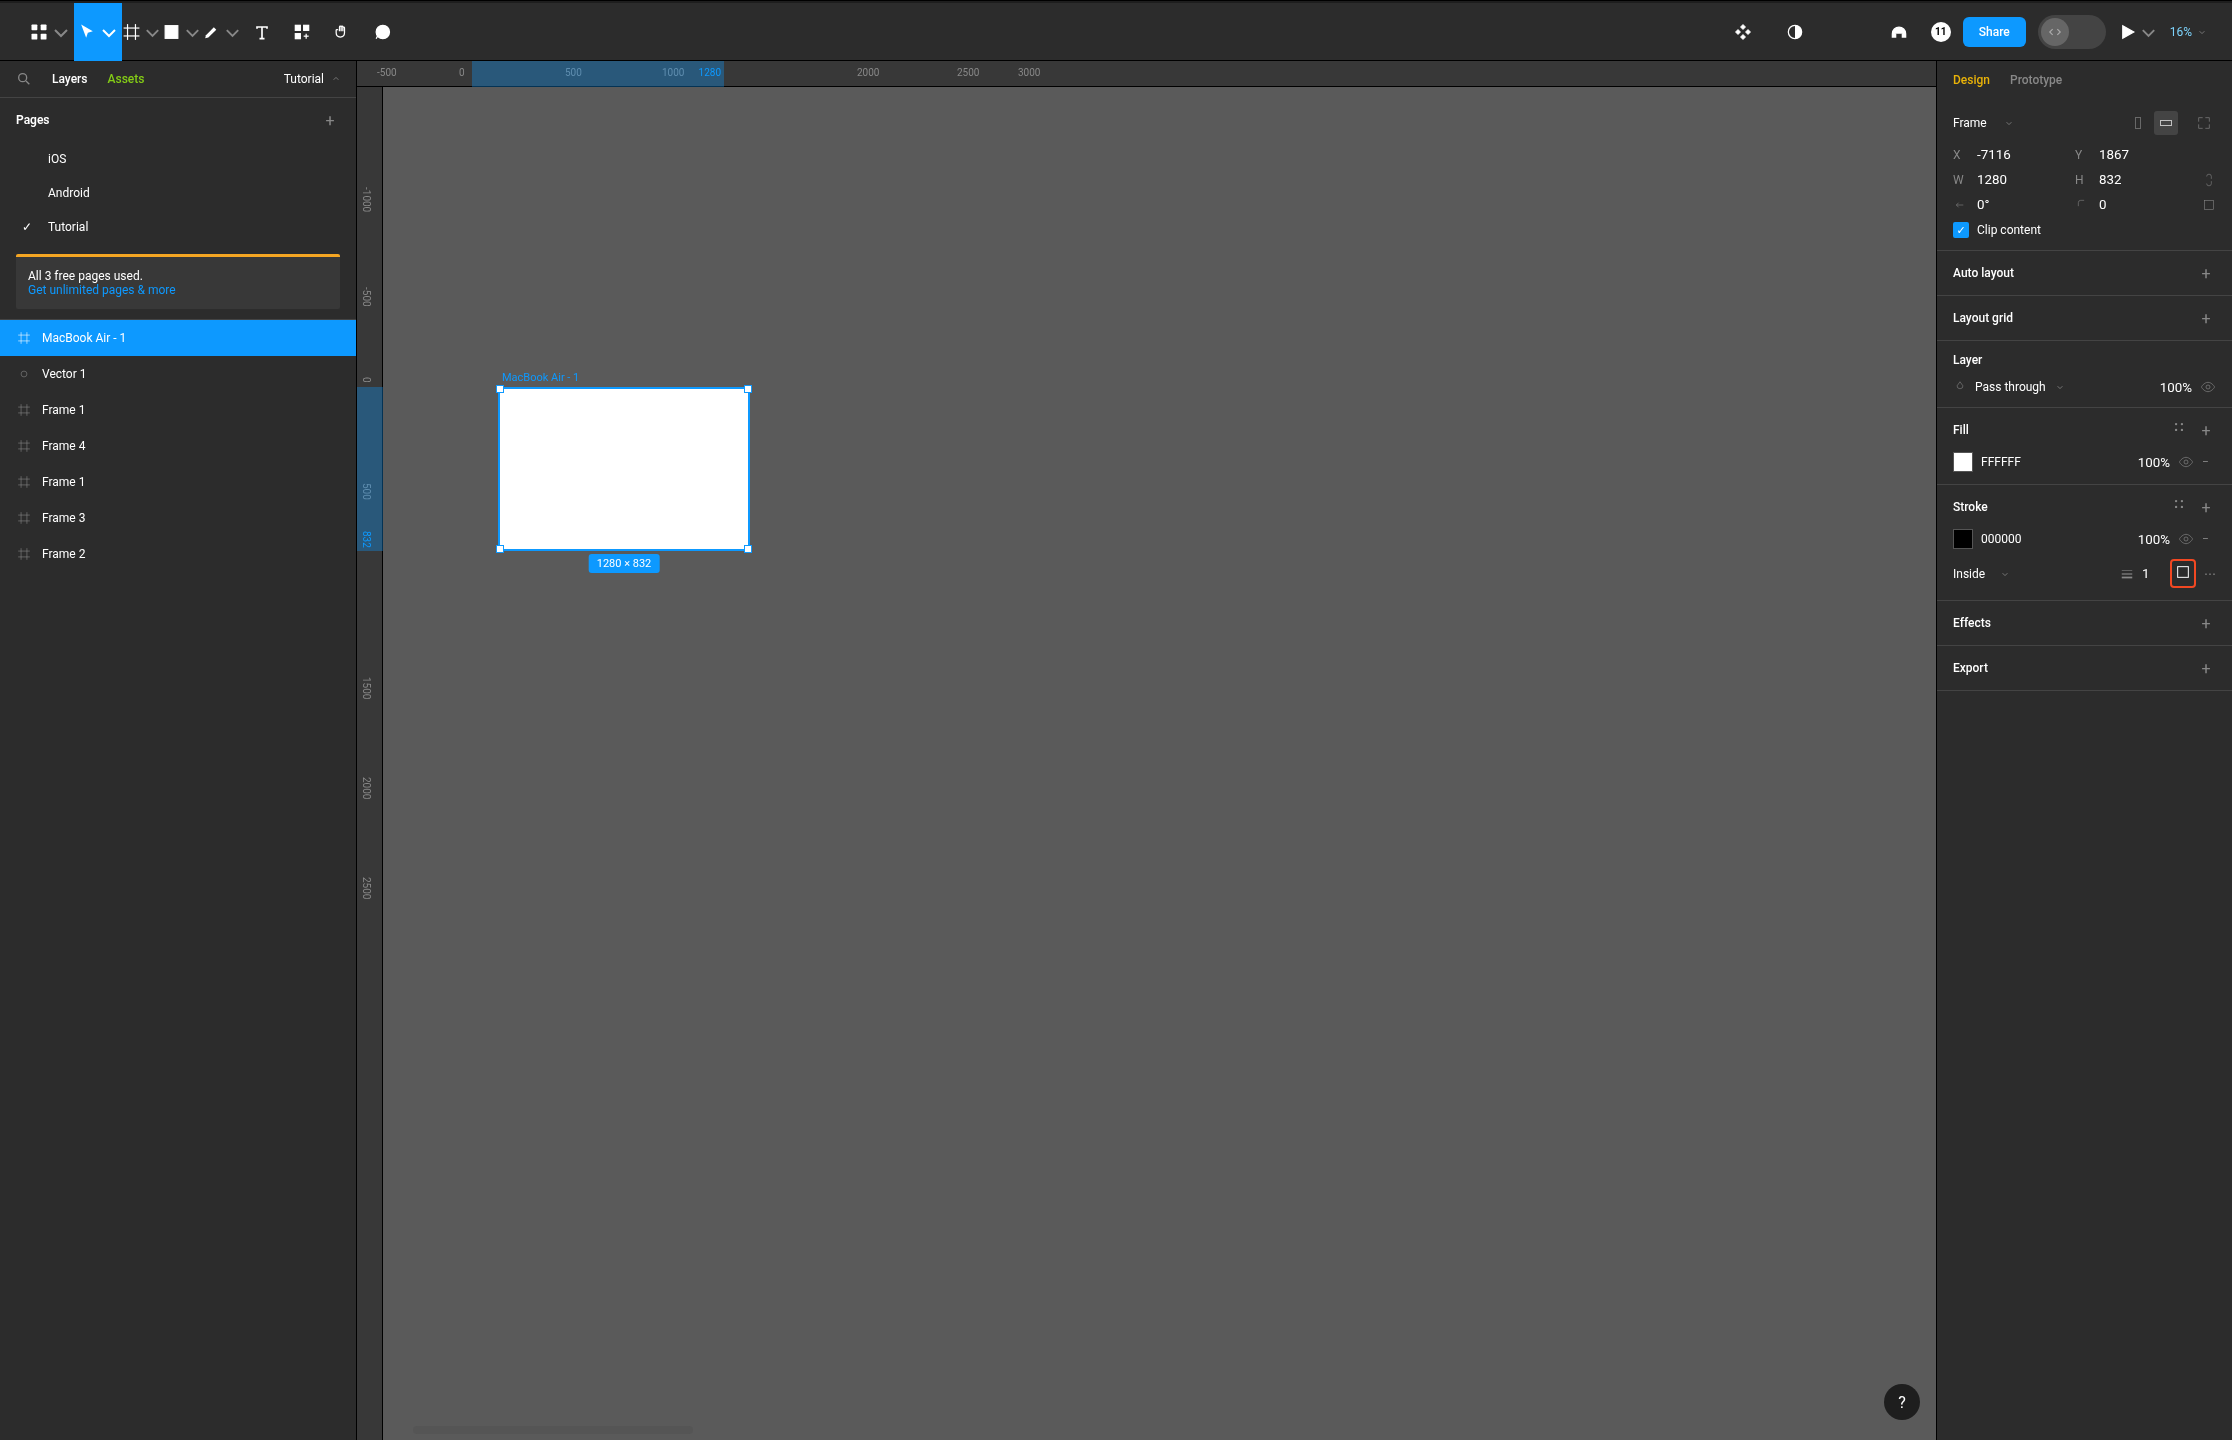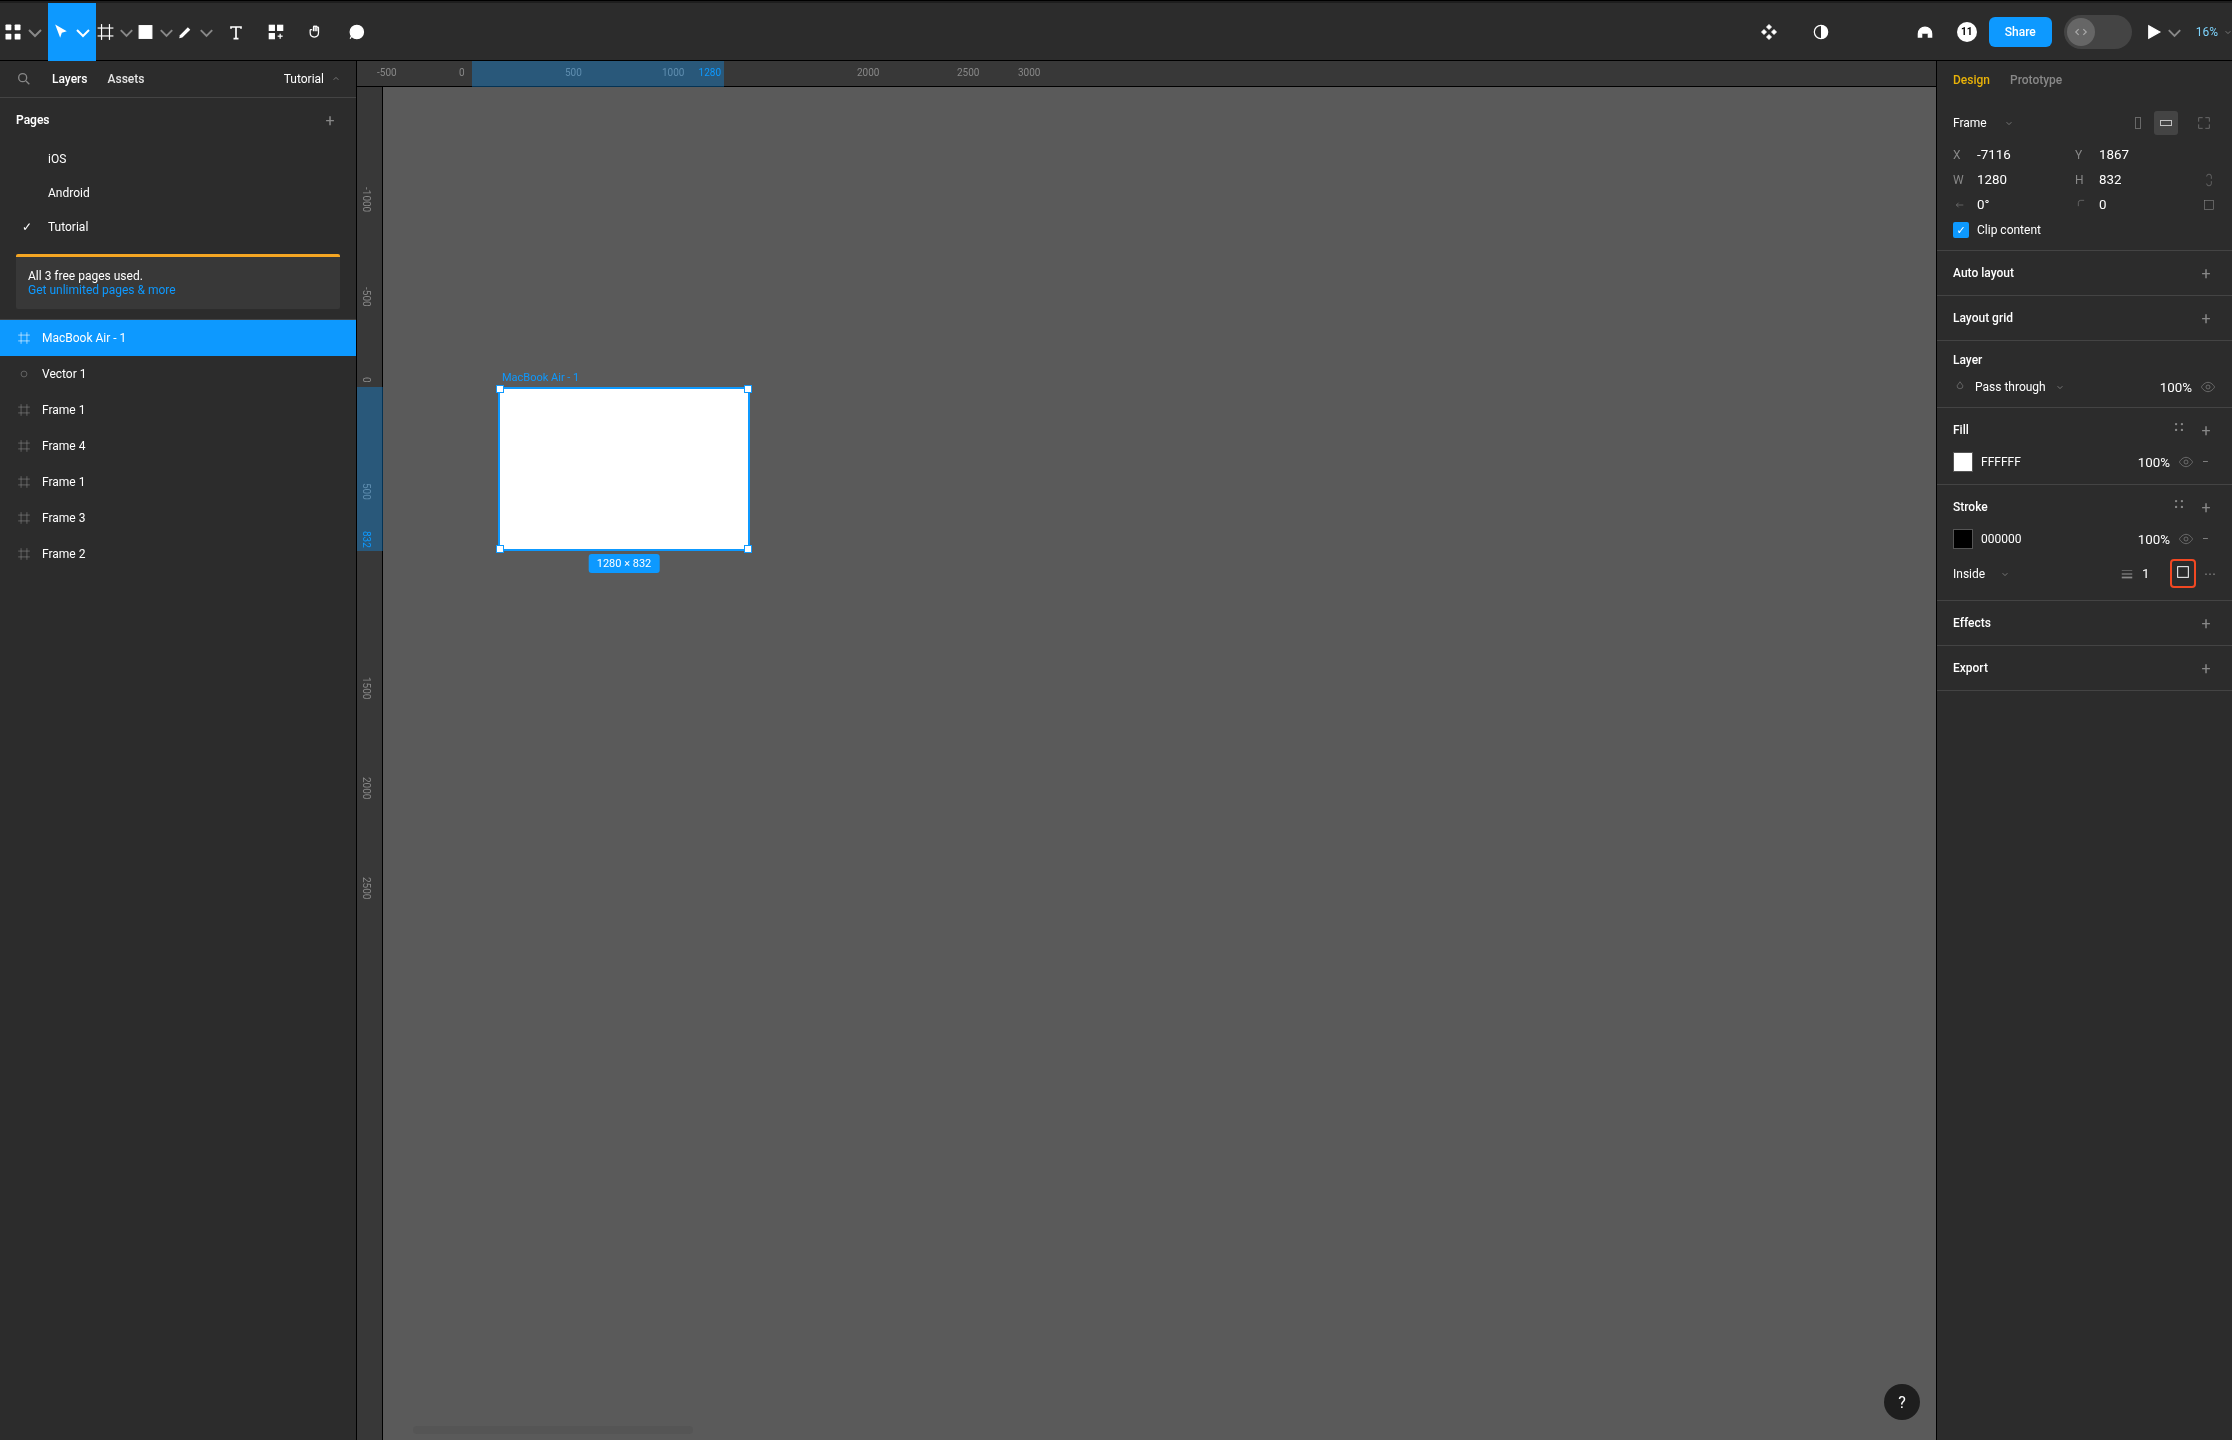--- a/index.html
+++ b/index.html
@@ -1,39 +1,39 @@
 <!DOCTYPE html>
 <html><head>
   <meta charset="utf-8">
   <style>
     * { margin: 0; padding: 0; box-sizing: border-box; font-family: -apple-system, BlinkMacSystemFont, "Segoe UI", Roboto, sans-serif; }
     body { background: #2c2c2c; color: #fff; font-size: 12px; overflow: hidden; height: 100vh; }
 
     .titlebar { height: 3px; background: #1e1e1e; border-top: 1px solid #000; }
 
-    .toolbar { height: 58px; background: #2c2c2c; display: flex; align-items: center; padding: 0 0; border-bottom: 1px solid #000; }
+    .toolbar { height: 58px; background: #2c2c2c; display: flex; align-items: center; padding: 0 26px; border-bottom: 1px solid #000; }
     .toolbar-left { display: flex; align-items: center; gap: 0; }
     .tool-btn { width: 48px; height: 58px; display: flex; align-items: center; justify-content: center; cursor: pointer; position: relative; }
     .tool-btn.narrow { width: 40px; }
     .tool-btn.active { background: #0d99ff; }
     .tool-btn svg { width: 20px; height: 20px; fill: #fff; }
     .chev { width: 8px; height: 8px; margin-left: 2px; }
 
     .toolbar-right { margin-left: auto; display: flex; align-items: center; gap: 12px; }
     .share-btn { background: #0d99ff; color: #fff; padding: 8px 16px; border-radius: 6px; cursor: pointer; font-weight: 500; }
     .dev-mode-toggle { width: 68px; height: 34px; background: #444; border-radius: 17px; display: flex; align-items: center; padding: 3px; }
     .dev-mode-knob { width: 28px; height: 28px; background: #666; border-radius: 50%; display: flex; align-items: center; justify-content: center; }
     .zoom { color: #7dd3fc; display: flex; align-items: center; gap: 4px; }
     .notif-badge { width: 20px; height: 20px; background: #fff; color: #000; border-radius: 50%; display: flex; align-items: center; justify-content: center; font-size: 10px; font-weight: bold; }
 
     .main { display: flex; height: calc(100vh - 61px); }
 
     .left-panel { width: 357px; background: #2c2c2c; border-right: 1px solid #000; display: flex; flex-direction: column; }
     .panel-tabs { display: flex; align-items: center; padding: 10px 16px; gap: 20px; }
-    .panel-tabs .tab { color: #e5e5e5; cursor: pointer; font-weight: 500; }
+    .panel-tabs .tab { color: #84cc16; cursor: pointer; font-weight: 500; }
     .panel-tabs .tab.active { color: #fff; }
     .panel-tabs .right { margin-left: auto; display: flex; align-items: center; gap: 6px; }
     .search-ico { width: 16px; height: 16px; }
 
     .pages-section { border-top: 1px solid #444; border-bottom: 1px solid #444; }
     .pages-header { display: flex; align-items: center; padding: 12px 16px; justify-content: space-between; }
     .pages-header .title { font-weight: 600; }
     .page-item { padding: 10px 16px 10px 48px; cursor: pointer; position: relative; }
     .page-item.active::before { content: "✓"; position: absolute; left: 22px; }
 

